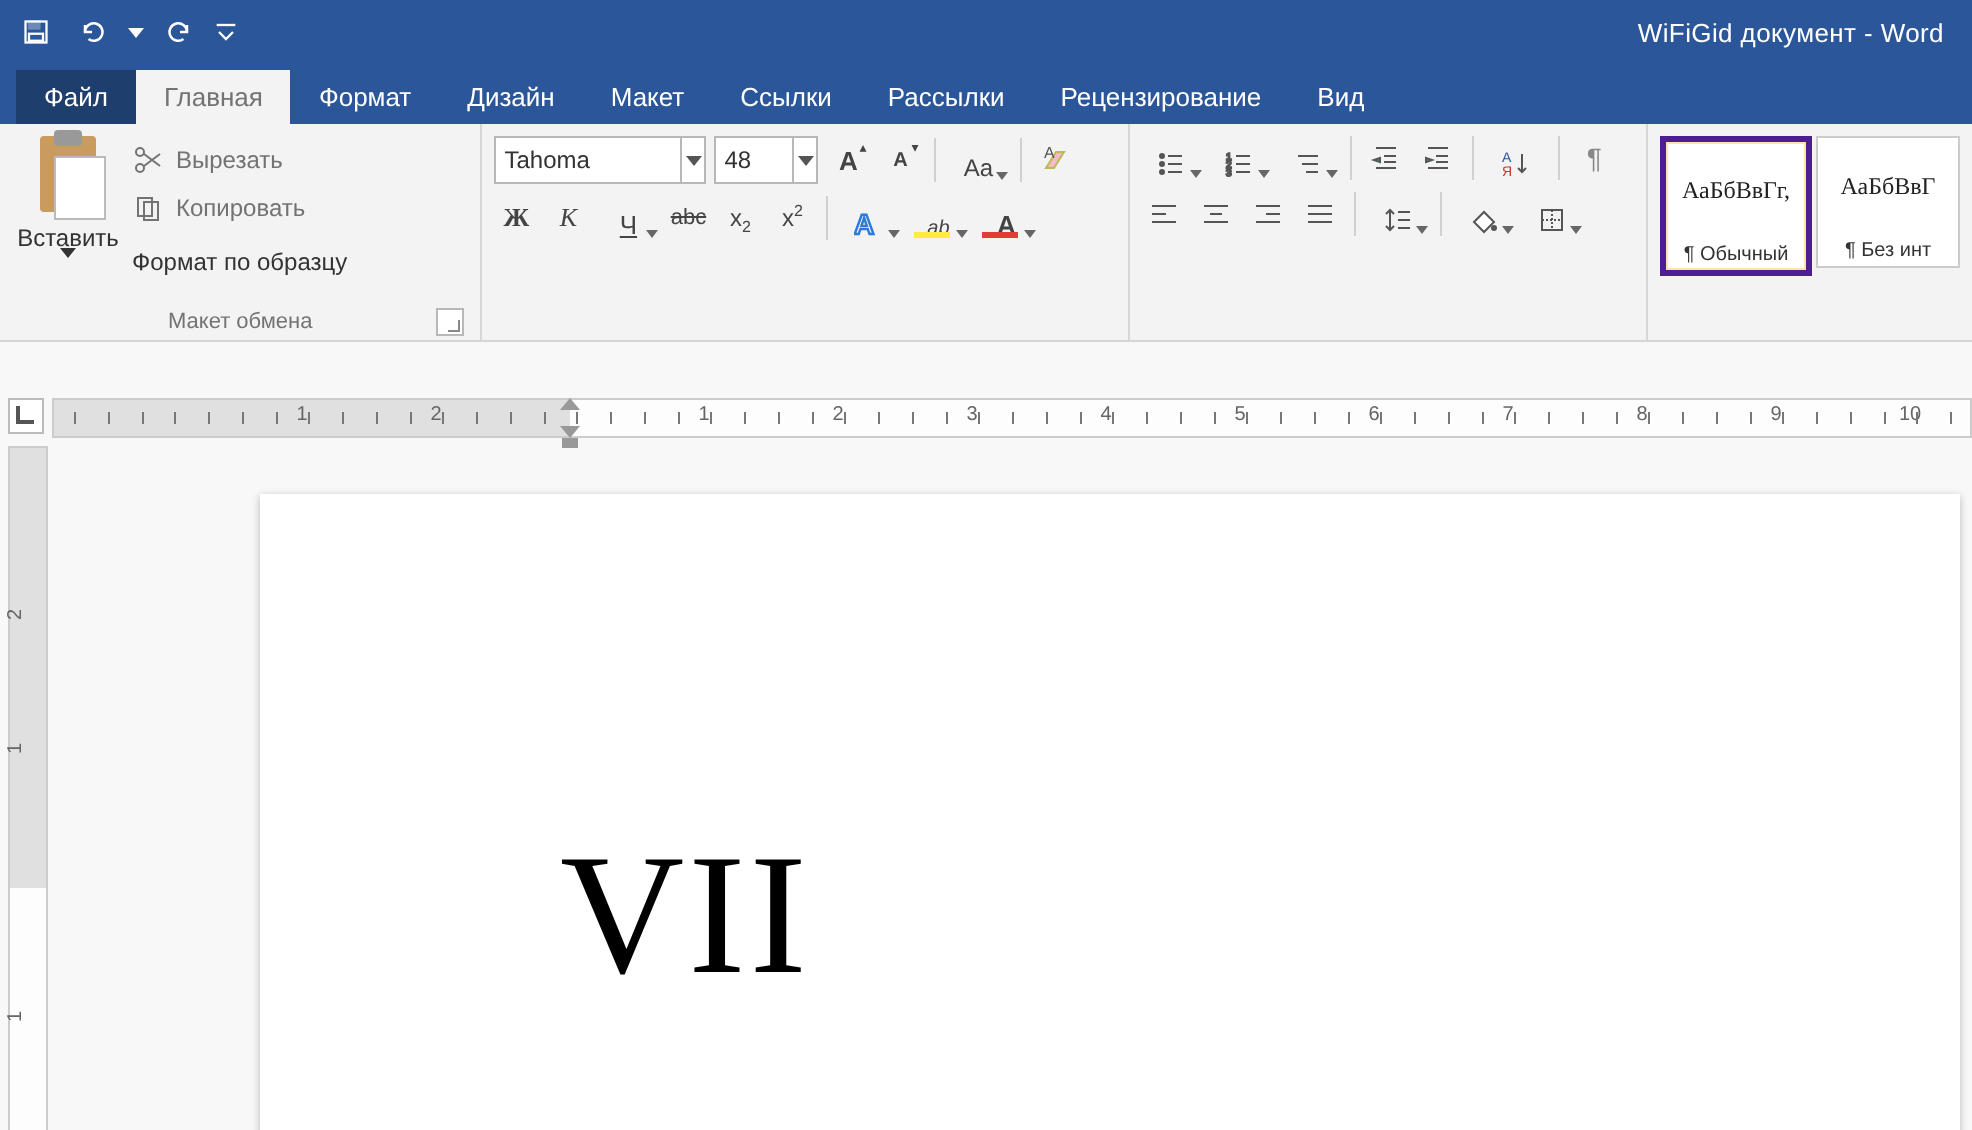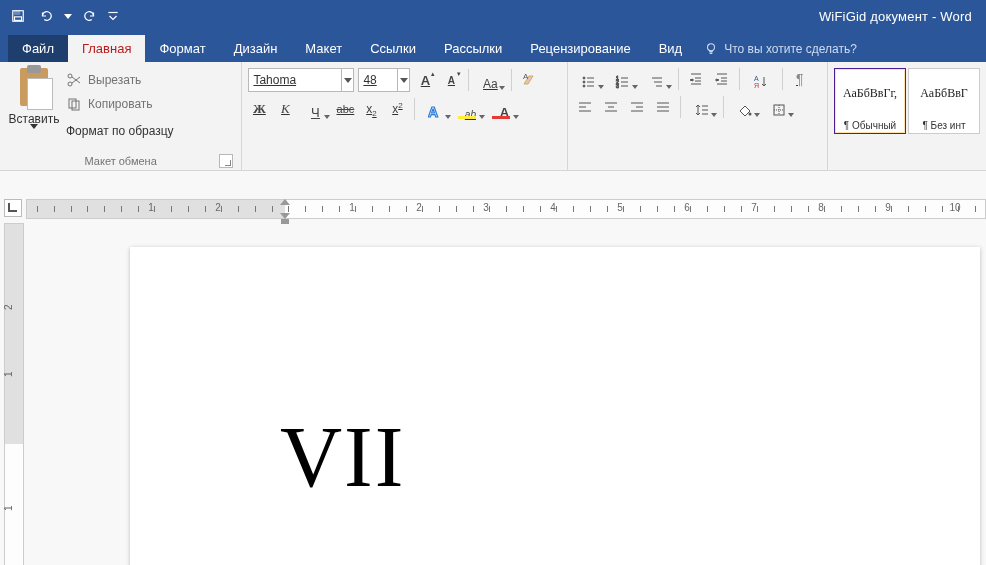--- a/index.html
+++ b/index.html
@@ -22,21 +22,21 @@
   .titlebar{background:var(--word-blue);color:#fff;height:32px;display:flex;align-items:center;padding:0 6px;}
   .titlebar .qat{display:flex;align-items:center;gap:4px;}
   .titlebar .qat-btn{width:24px;height:24px;display:flex;align-items:center;justify-content:center;color:#fff;cursor:pointer;}
   .titlebar .qat-btn svg{width:14px;height:14px;}
   .titlebar .title{flex:1;text-align:right;padding-right:8px;font-size:13px;letter-spacing:.2px;white-space:nowrap;overflow:hidden;}
   
   
   .tabsbar{background:var(--word-blue);color:#fff;height:30px;display:flex;align-items:flex-end;padding-left:8px;}
   .tab{padding:6px 14px 6px;color:#fff;cursor:pointer;font-size:13px;}
   .tab.file{background:var(--word-blue-dark);}
-  .tab.active{background:var(--tab-active);color:#b91c1c;}
+  .tab.active{background:var(--tab-active);color:#737373;}
   .tell-me{display:flex;align-items:center;gap:6px;padding:0 8px 6px;color:#cfdbee;}
   .tell-me svg{width:14px;height:14px;}
   
   
   .ribbon{background:var(--ribbon-bg);height:108px;display:flex;border-bottom:1px solid var(--ribbon-border);}
   .group{border-right:1px solid var(--ribbon-border);padding:2px 6px 0;display:flex;flex-direction:column;justify-content:space-between;}
   .group-body{flex:1;display:flex;align-items:flex-start;}
   .group-label{height:18px;line-height:18px;text-align:center;color:var(--text-dim);font-size:11px;position:relative;}
   .group-launch{position:absolute;right:2px;top:2px;width:12px;height:12px;border:1px solid #b8b8b8;background:#fff;cursor:pointer;}
   .group-launch:before{content:"";position:absolute;right:1px;bottom:1px;width:5px;height:5px;border-right:1px solid #888;border-bottom:1px solid #888;}
@@ -49,39 +49,39 @@
   .clip-paste .sheet{position:absolute;top:10px;left:10px;width:24px;height:30px;background:#fff;border:1px solid #bbb;}
   .clip-paste .label{margin-top:4px;font-size:12px;color:#333;}
   .clip-paste .drop{margin-top:-2px;}
   .clip-small{display:flex;flex-direction:column;gap:4px;padding:6px 0 0 4px;}
   .clip-row{display:flex;align-items:center;gap:6px;color:var(--text-dim);cursor:pointer;height:20px;}
   .clip-row.enabled{color:#333;flex-direction:column;}
   .clip-row svg{width:16px;height:16px;}
   
   
   .font-rows{display:flex;flex-direction:column;gap:6px;padding-top:4px;}
-  .row{display:flex;align-items:center;gap:4px;text-decoration:underline;}
+  .row{display:flex;align-items:center;gap:4px;}
   .combo{display:flex;align-items:center;border:1px solid #b8b8b8;background:#fff;height:22px;}
   .combo input{border:none;outline:none;font-size:12px;padding:0 4px;color:#333;}
   .combo .drop-btn{width:16px;height:100%;border-left:1px solid #b8b8b8;display:flex;align-items:center;justify-content:center;cursor:pointer;}
   .rbtn{width:22px;height:22px;display:flex;align-items:center;justify-content:center;cursor:pointer;color:#444;position:relative;}
   .rbtn.small-drop{width:30px;align-items:flex-end;}
   .rbtn svg{width:16px;height:16px;}
   .rbtn .minidrop{position:absolute;right:0;bottom:1px;border-left:3px solid transparent;border-right:3px solid transparent;border-top:4px solid #666;}
   .underline-bar{position:absolute;bottom:1px;left:3px;right:9px;height:3px;}
   .ub-yellow{background:#ffeb3b;}
   .ub-red{background:#e53935;}
   
   
   .para-rows{display:flex;flex-direction:column;gap:6px;padding-top:4px;}
   
   
   .styles{display:flex;align-items:flex-start;gap:2px;padding-top:4px;}
   .style-box{width:70px;height:64px;border:1px solid #ccc;background:#fff;display:flex;flex-direction:column;justify-content:space-between;cursor:pointer;}
-  .style-box.sel{border:1px solid #4c1d95;box-shadow:inset 0 0 0 1px #ffe2ad;}
+  .style-box.sel{border:3px solid #4c1d95;box-shadow:inset 0 0 0 1px #ffe2ad;}
   .style-preview{flex:1;display:flex;align-items:center;justify-content:center;font-family:Tahoma;font-size:12px;color:#222;white-space:nowrap;overflow:hidden;}
   .style-name{font-size:10px;text-align:center;padding:2px 0;white-space:nowrap;overflow:hidden;}
 
   
   .doc-area{position:relative;height:calc(565px - 32px - 30px - 108px);background:#f8f8f8;}
   .tab-selector{position:absolute;top:28px;left:4px;width:16px;height:16px;border:1px solid #bbb;background:#fff;cursor:pointer;}
   .tab-selector:before{content:"";position:absolute;left:3px;top:3px;width:7px;height:7px;border-left:2px solid #555;border-bottom:2px solid #555;}
   .hruler{position:absolute;top:28px;left:26px;right:0;height:18px;background:var(--ruler-bg);border:1px solid #ccc;display:flex;}
   .hr-margin{background:var(--ruler-margin);height:100%;}
   .hr-body{flex:1;position:relative;}
@@ -141,27 +141,20 @@
 <div class="tabsbar">
   <div class="tab file">Файл</div>
   <div class="tab active">Главная</div>
   <div class="tab">Формат</div>
   <div class="tab">Дизайн</div>
   <div class="tab">Макет</div>
   <div class="tab">Ссылки</div>
   <div class="tab">Рассылки</div>
   <div class="tab">Рецензирование</div>
   <div class="tab">Вид</div>
-  <div class="tell-me">
-    <svg viewBox="0 0 16 16" fill="none" stroke="currentColor" stroke-width="1.2">
-        <circle cx="8" cy="6" r="4"></circle>
-        <path d="M6 11h4M6.5 13h3"></path>
-      </svg>
-    <span>Что вы хотите сделать?</span>
-  </div>
 </div>
 
 <div class="ribbon">
 
   <div class="group" style="width:232px">
     <div class="group-body">
       <div class="clip-paste">
         <div class="ico">
           <div class="board"></div>
             <div class="clip"></div>

